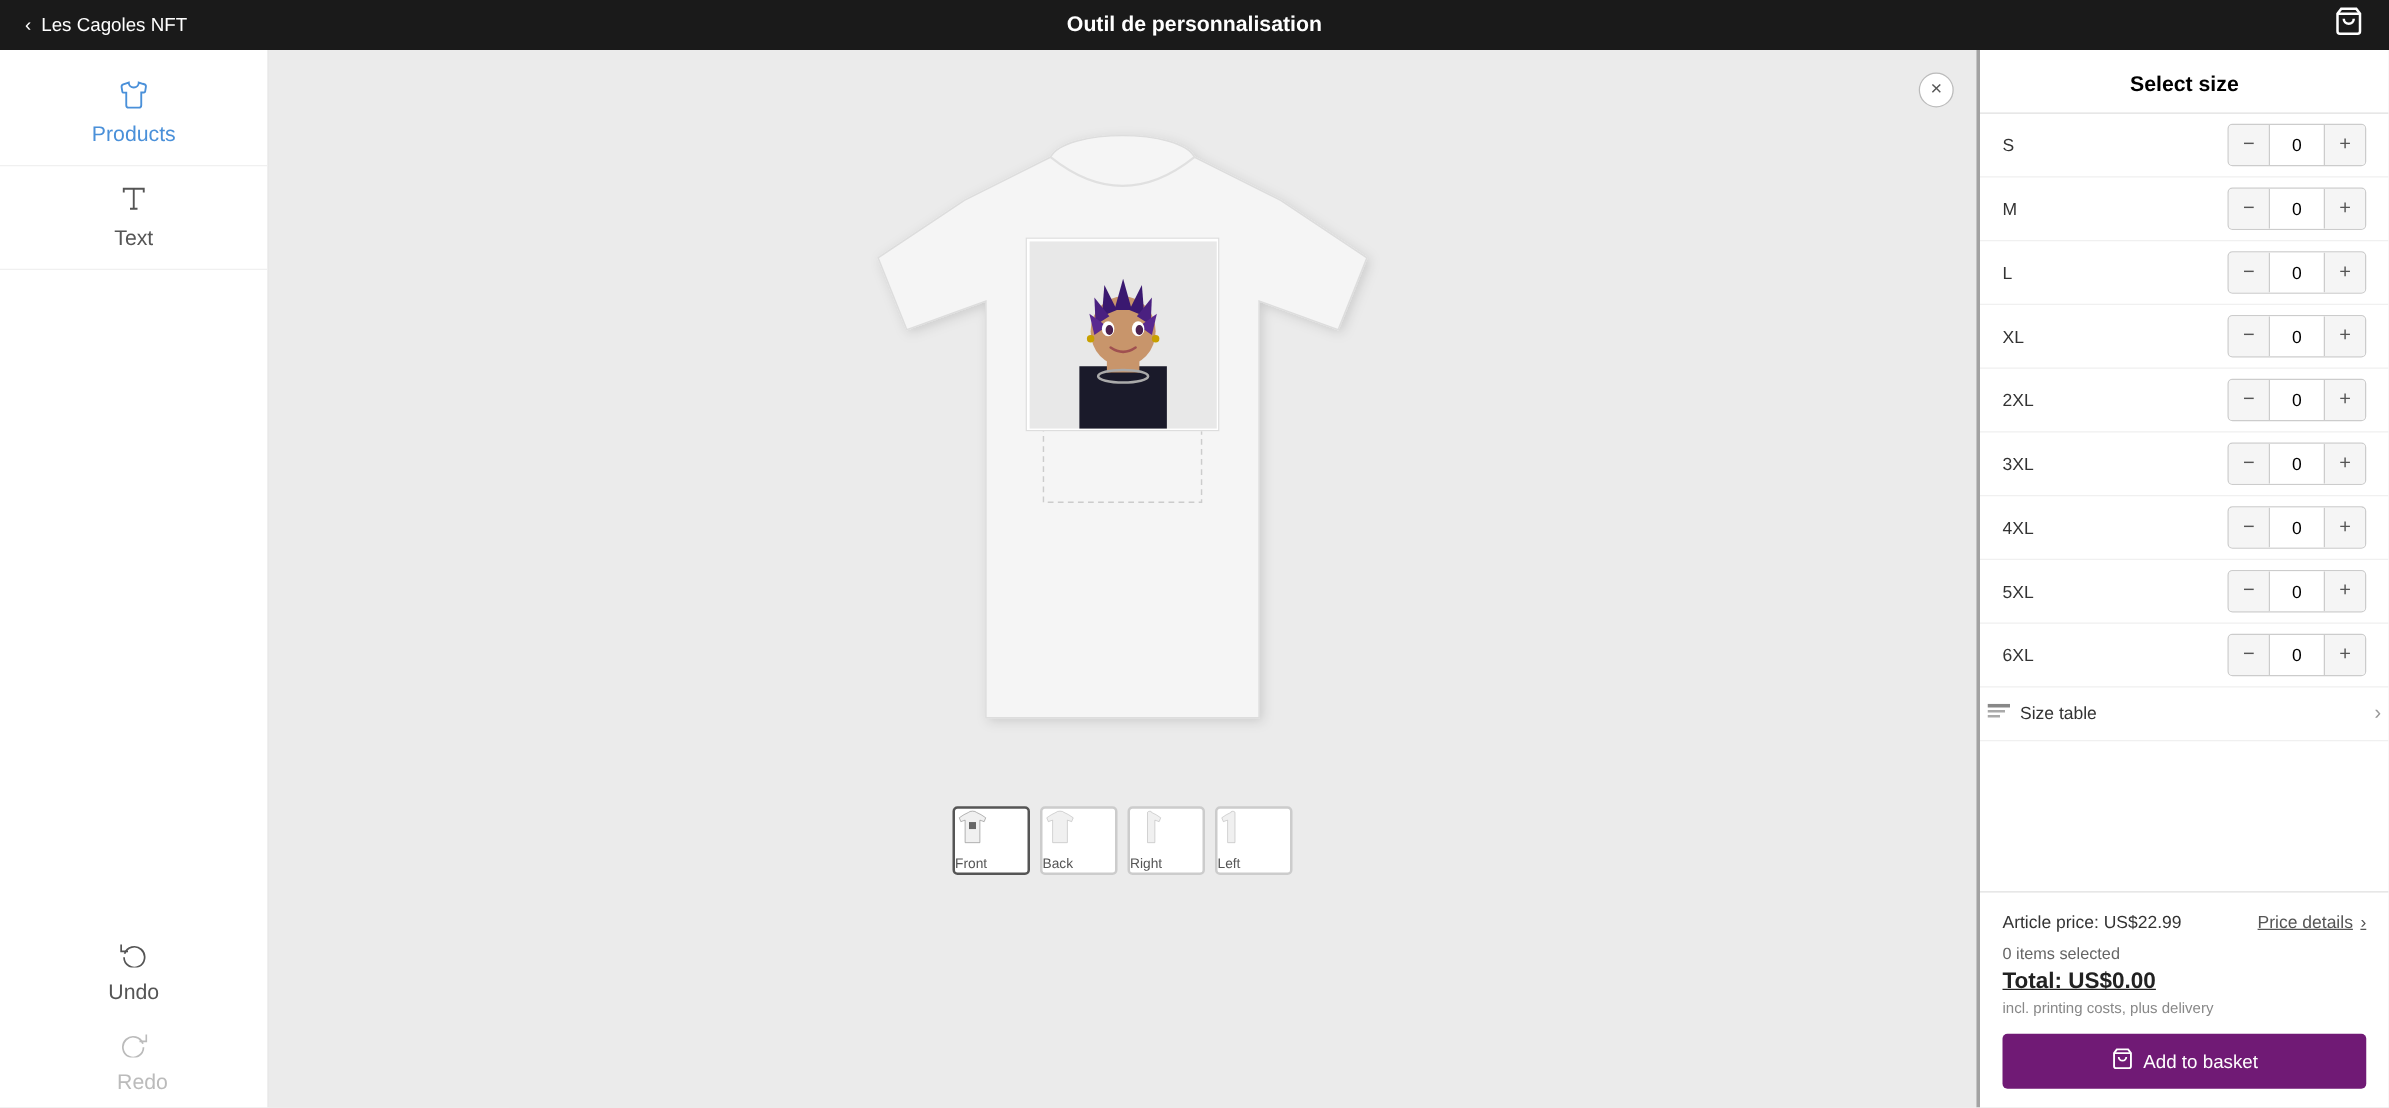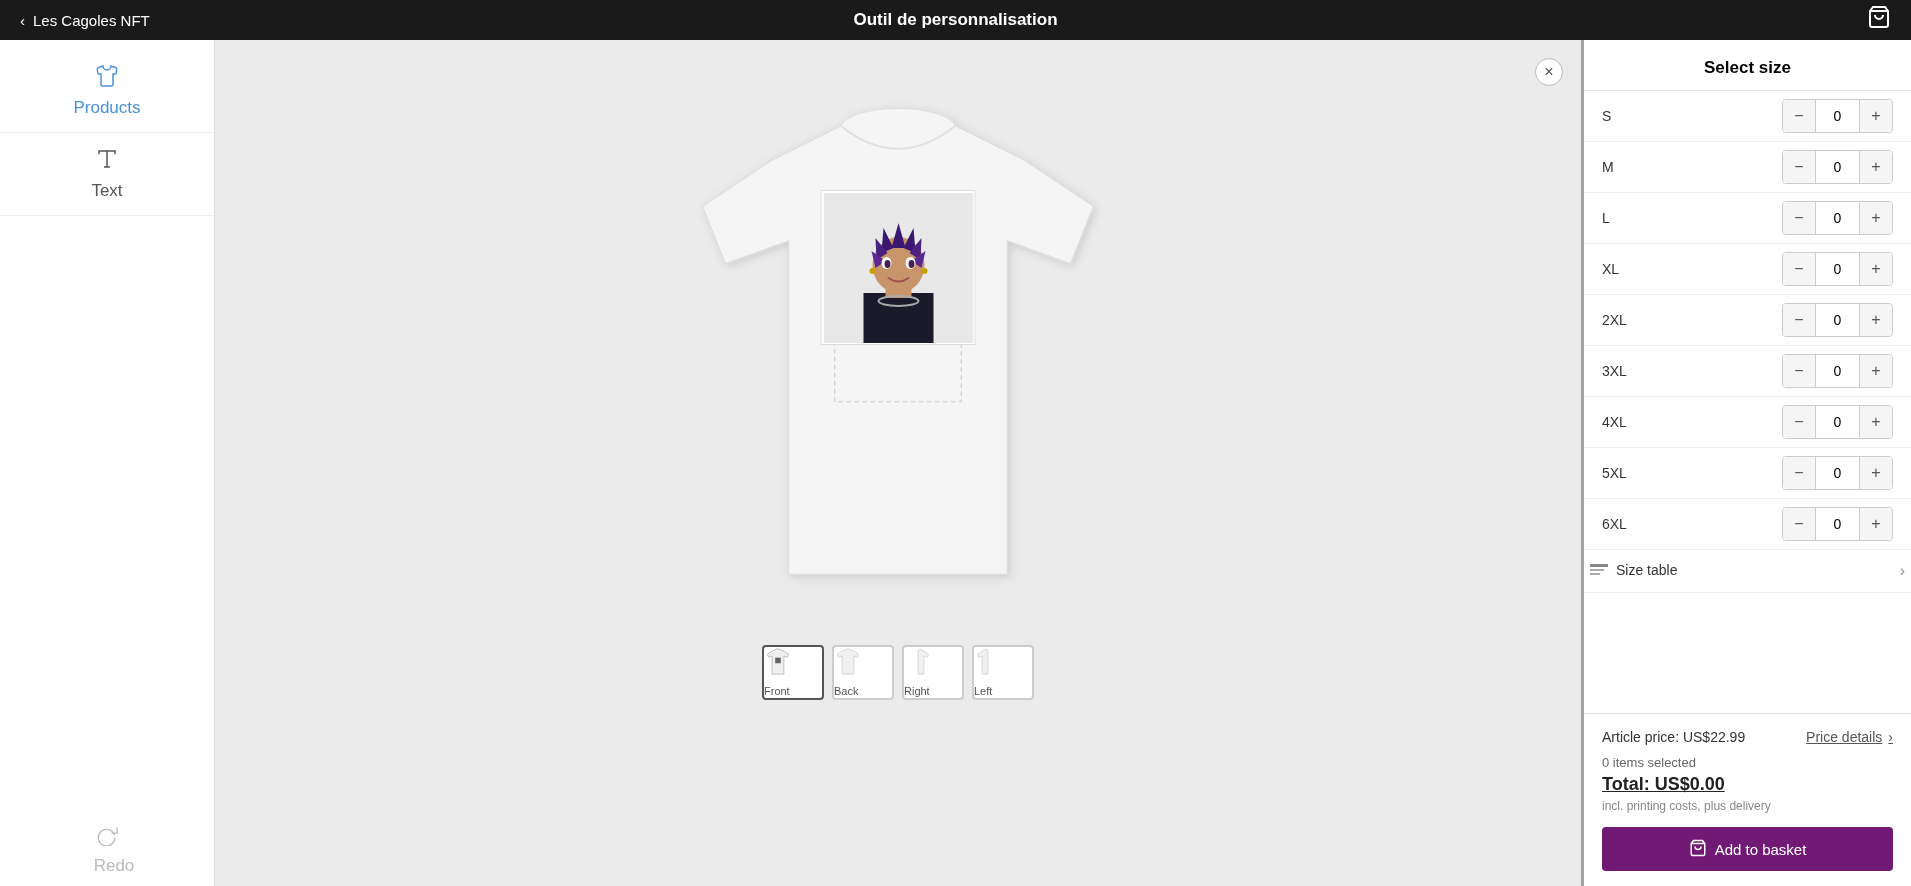--- a/index.html
+++ b/index.html
@@ -378,20 +378,29 @@
           <line x1="9" y1="20" x2="15" y2="20"></line>
           <line x1="12" y1="4" x2="12" y2="20"></line>
         </svg>
       </span>
       <span class="sidebar-label">Text</span>
     </div>
 
 
     <div style="flex:1"></div>
 
+    <div class="sidebar-action">
+      <span class="sidebar-icon">
+        <svg width="22" height="22" viewBox="0 0 24 24" fill="none" stroke="#555" stroke-width="1.5">
+          <polyline points="1 4 1 10 7 10"></polyline>
+          <path d="M3.51 15a9 9 0 1 0 .49-3"></path>
+        </svg>
+      </span>
+      <span class="sidebar-label">Undo</span>
+    </div>
 
     <div class="sidebar-action disabled">
       <span class="sidebar-icon" style="color:#bbb;">
         <svg width="22" height="22" viewBox="0 0 24 24" fill="none" stroke="#bbb" stroke-width="1.5">
           <polyline points="23 4 23 10 17 10"></polyline>
           <path d="M20.49 15a9 9 0 1 1-.49-3"></path>
         </svg>
       </span>
       <span class="sidebar-label" style="color:#bbb;">Redo</span>
     </div>

